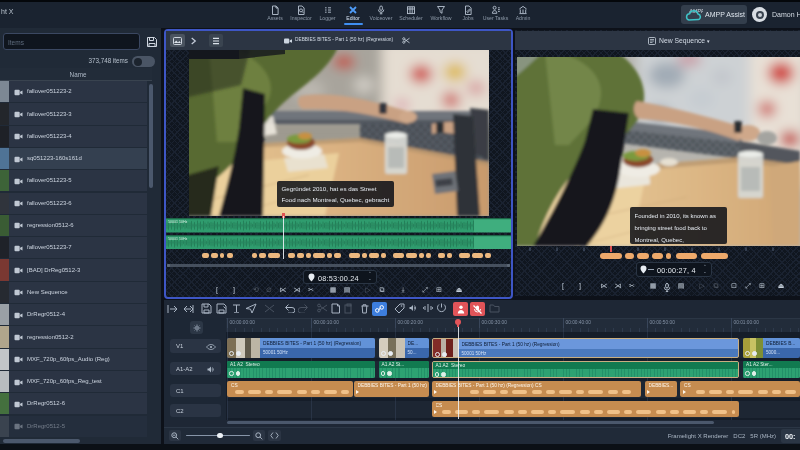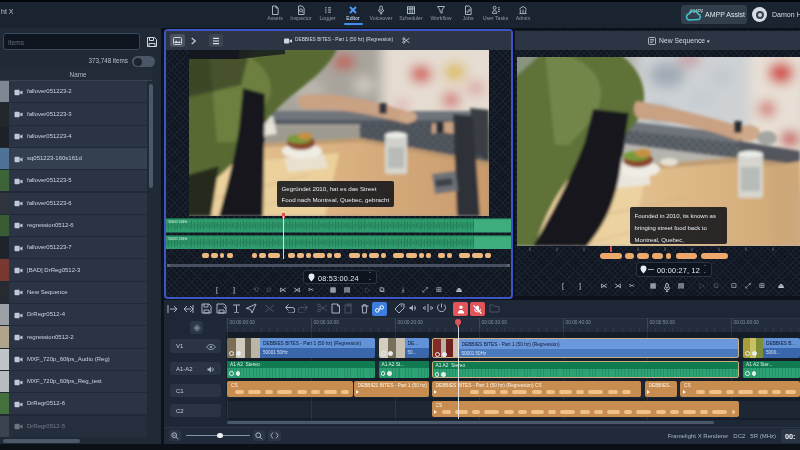--- a/index.html
+++ b/index.html
@@ -473,21 +473,21 @@
     <div class="abs" style="left:637px;top:252.5px;width:12px;height:6px;background:#eda96b;border-radius:3px;"></div>
     <div class="abs" style="left:652px;top:252.5px;width:11px;height:6px;background:#eda96b;border-radius:3px;"></div>
     <div class="abs" style="left:666px;top:252.5px;width:5px;height:6px;background:#eda96b;border-radius:3px;"></div>
     <div class="abs" style="left:676px;top:252.5px;width:21px;height:6px;background:#eda96b;border-radius:3px;"></div>
     <div class="abs" style="left:701px;top:252.5px;width:27px;height:6px;background:#eda96b;border-radius:3px;"></div>
 <div class="abs" style="left:636px;top:262px;width:76px;height:14.5px;background:#0e141d;border:1px solid #2a3544;border-radius:3px;"></div>
 <svg class="abs" style="left:640px;top:265px;" width="7" height="9" viewBox="0 0 7 9">
       <path d="M3.5 0.5a3 3 0 0 1 3 3c0 2-3 5-3 5s-3-3-3-5a3 3 0 0 1 3-3z" fill="#e7ecf2"></path>
     </svg>
 <div class="abs" style="left:648px;top:268.5px;width:6px;height:1px;background:#9aa6b5;"></div>
-<div class="abs" style="left:657px;top:266px;font-size:7.3px;color:#e7ecf2;letter-spacing:0.2px;">00:00:27, 12</div>
+<div class="abs" style="left:657px;top:266px;font-size:7.3px;color:#e7ecf2;letter-spacing:0.2px;">00:00:27, 4</div>
 <div class="abs" style="left:703px;top:263.5px;font-size:4.5px;color:#9aa6b5;line-height:5px;">⌃<br>⌄</div>
 <div class="abs" style="left:556px;top:282px;width:14px;text-align:center;font-size:7px;color:#c3cdd9;opacity:1;">[</div>
     <div class="abs" style="left:573px;top:282px;width:14px;text-align:center;font-size:7px;color:#c3cdd9;opacity:1;">]</div>
     <div class="abs" style="left:597px;top:282px;width:14px;text-align:center;font-size:7px;color:#c3cdd9;opacity:1;">⋉</div>
     <div class="abs" style="left:611px;top:282px;width:14px;text-align:center;font-size:7px;color:#c3cdd9;opacity:1;">⋊</div>
     <div class="abs" style="left:625px;top:282px;width:14px;text-align:center;font-size:7px;color:#c3cdd9;opacity:1;">✂</div>
     <div class="abs" style="left:646px;top:282px;width:14px;text-align:center;font-size:7px;color:#c3cdd9;opacity:1;">▦</div>
     <div class="abs" style="left:674px;top:282px;width:14px;text-align:center;font-size:7px;color:#c3cdd9;opacity:1;">▤</div>
     <div class="abs" style="left:695px;top:282px;width:14px;text-align:center;font-size:7px;color:#c3cdd9;opacity:0.35;">▷</div>
     <div class="abs" style="left:709px;top:282px;width:14px;text-align:center;font-size:7px;color:#c3cdd9;opacity:0.35;">⧉</div>

